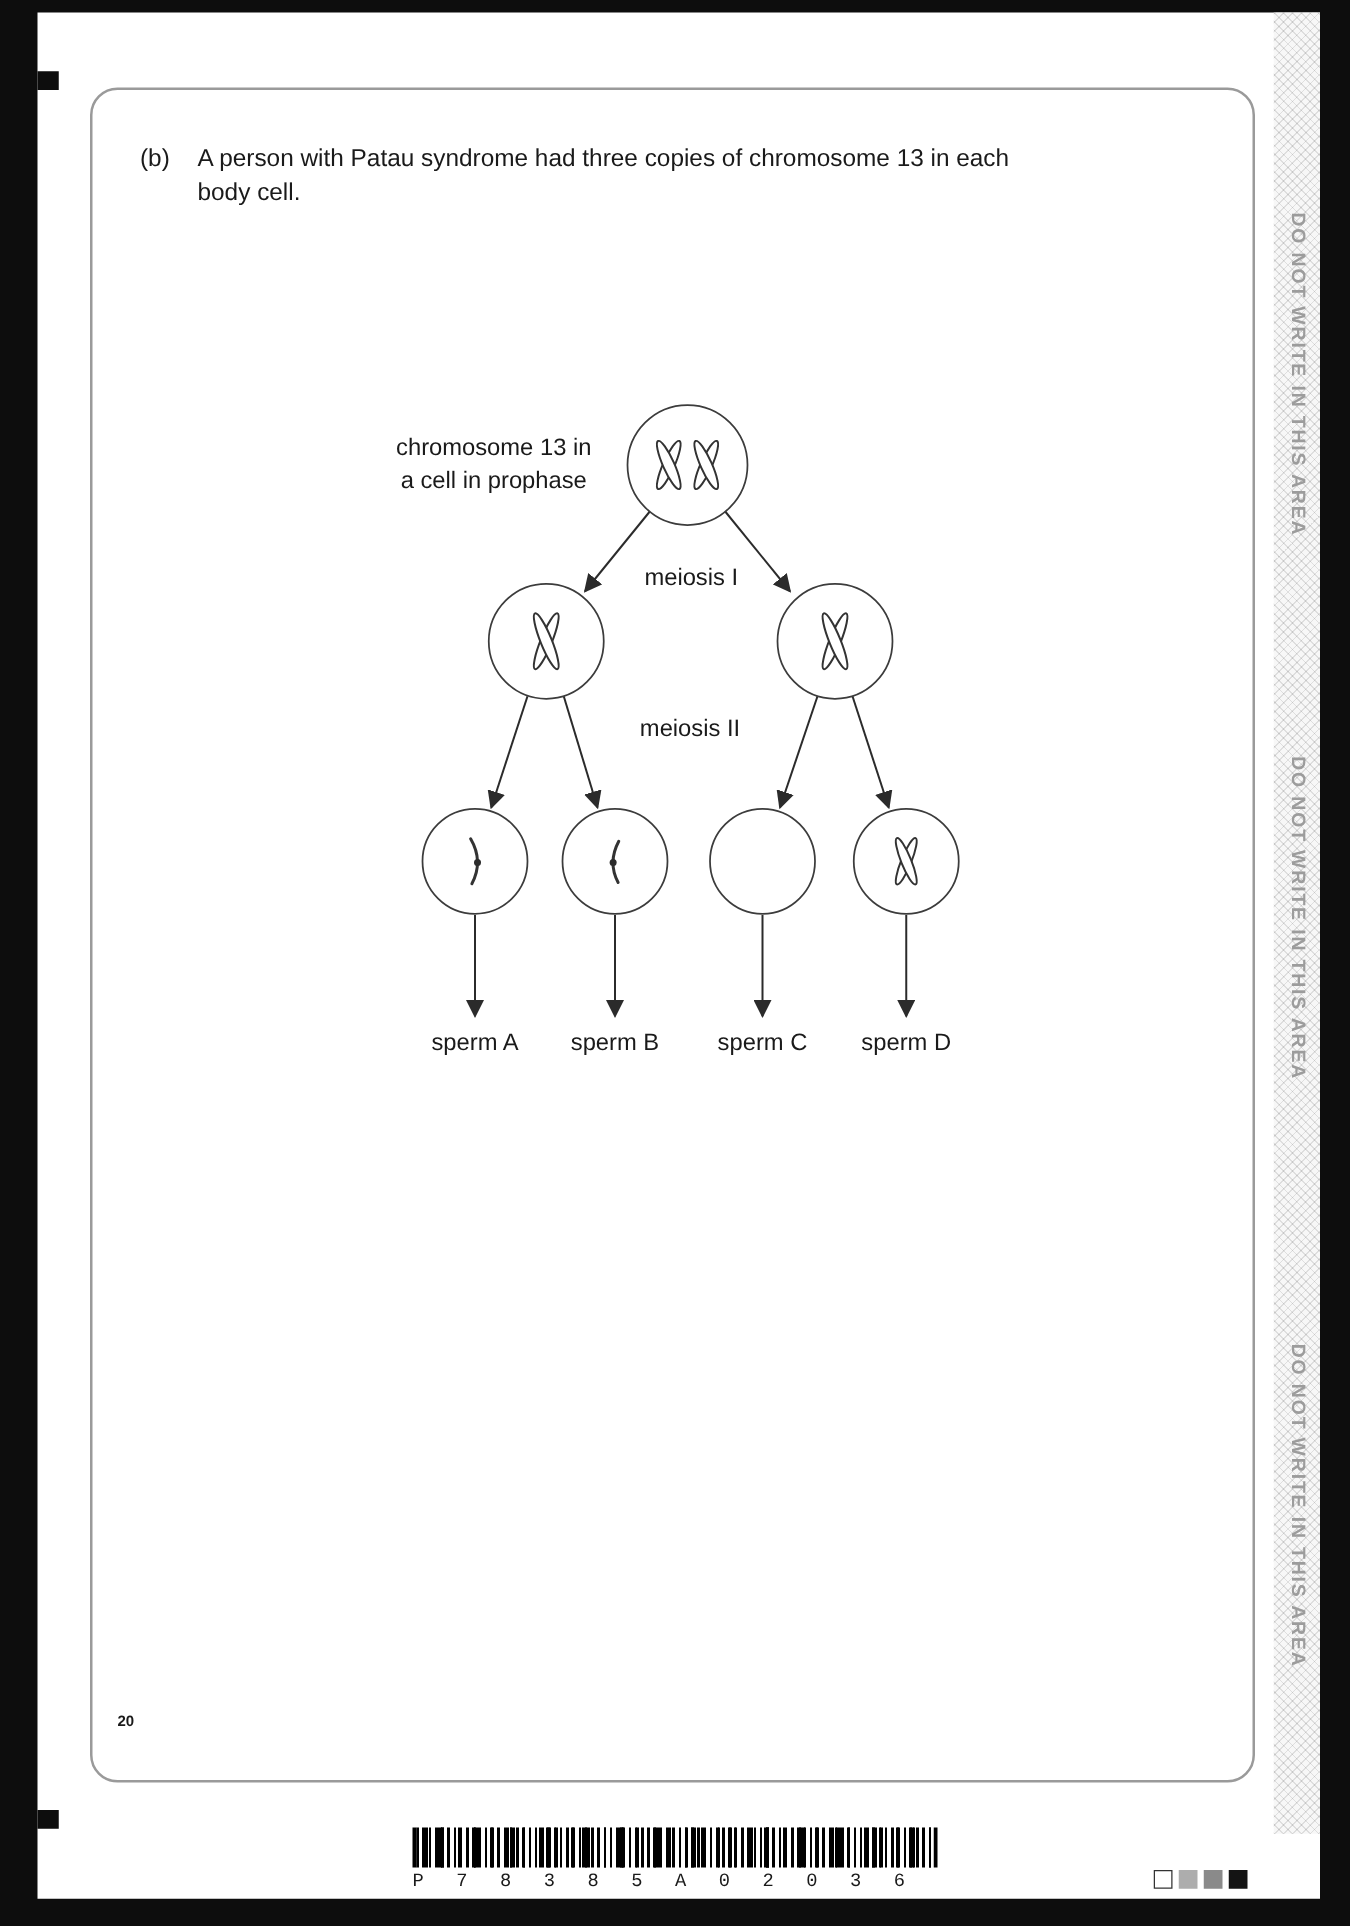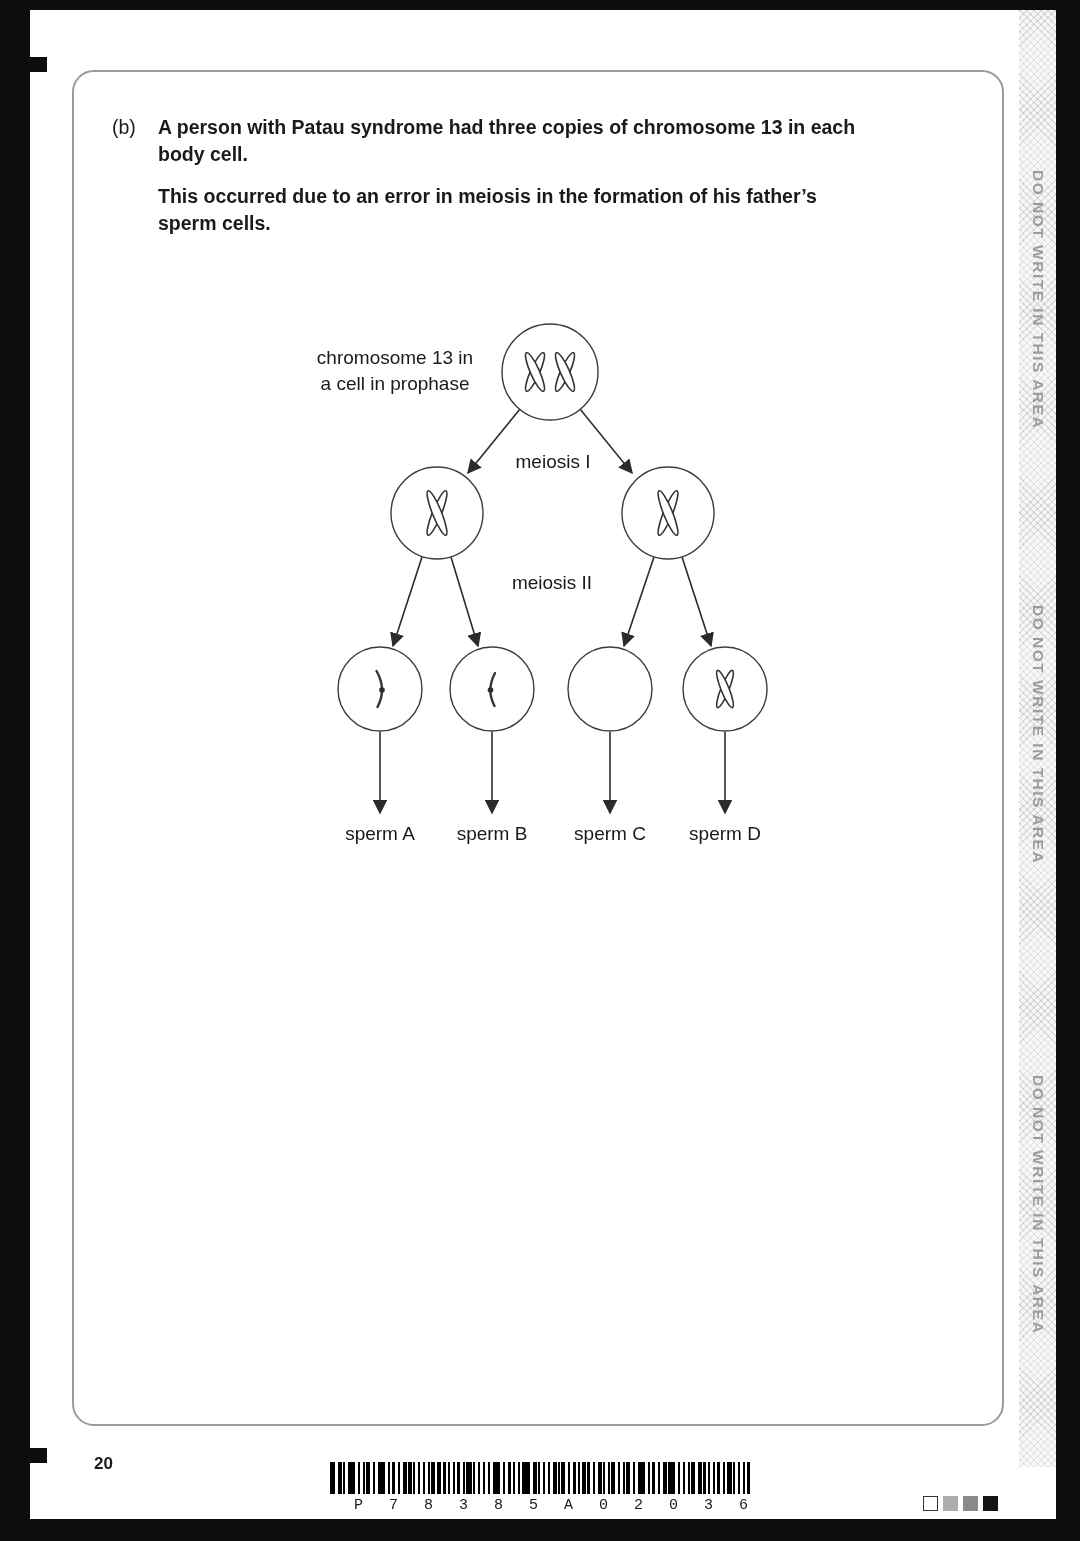--- a/index.html
+++ b/index.html
@@ -23,21 +23,21 @@
   .qbox{
     position:absolute;left:42px;top:60px;width:932px;height:1356px;
     border:2px solid #9a9a9a;border-radius:22px;
     box-sizing:border-box;
   }
   .qtext{
     display:flex;gap:14px;margin:42px 30px 0 38px;
     font-size:19.5px;line-height:27px;
   }
   .part-label{flex:0 0 32px;}
-  .para{white-space:pre-line;margin:0 0 15px 0;font-weight:bold;}
+  .para{white-space:pre-line;margin:0 0 15px 0;}
 
   
   .diagram{position:absolute;left:250px;top:300px;}
   .cell{fill:#ffffff;stroke:#3c3c3c;stroke-width:1.4;}
   .arr{stroke:#2b2b2b;stroke-width:1.6;marker-end:url(#ah);}
   .chr{fill:#ffffff;stroke:#333333;stroke-width:1.6;}
   .chromatid{fill:none;stroke:#333333;stroke-width:2.4;stroke-linecap:round;}
   .centromere{fill:#2b2b2b;}
   .diagram text{
     font-family:"Liberation Sans",sans-serif;
@@ -54,25 +54,25 @@
   }
   .dnw{
     position:absolute;left:50%;transform:translateX(-50%);
     writing-mode:vertical-rl;text-orientation:mixed;
     font-weight:700;font-size:15.5px;letter-spacing:1.5px;
     color:#9c9c9c;white-space:nowrap;
   }
 
   
   .page-number{
-    position:absolute;left:64px;top:1444px;
-    font-weight:700;font-size:17px;
+    position:absolute;left:64px;top:1360px;
+    font-weight:700;font-size:12px;
   }
   .barcode-wrap{
-    position:absolute;left:300px;top:1452px;width:420px;text-align:right;
+    position:absolute;left:300px;top:1452px;width:420px;text-align:left;
   }
   .barcode-bars{
     height:32px;width:100%;
     background-color:#ffffff;
     border-left:3px solid #000;border-right:3px solid #000;
     box-sizing:border-box;
     background-image:
       repeating-linear-gradient(90deg,#000 0 2px,transparent 2px 5px),
       repeating-linear-gradient(90deg,transparent 0 7px,#000 7px 9px,transparent 9px 13px),
       repeating-linear-gradient(90deg,transparent 0 17px,#000 17px 21px,transparent 21px 29px);
@@ -95,22 +95,20 @@
 
   <div class="reg-mark top"></div>
   <div class="reg-mark bottom"></div>
 
   <div class="qbox">
     <div class="qtext">
       <div class="part-label">(b)</div>
       <div>
         <p class="para">A person with Patau syndrome had three copies of chromosome 13 in each
 body cell.</p>
-        <p class="para">This occurred due to an error in meiosis in the formation of his father’s
-sperm cells.</p>
       </div>
     </div>
   </div>
 
   <svg class="diagram" width="540" height="560" viewBox="0 0 540 560">
     <defs>
       <marker id="ah" viewBox="0 0 10 10" refX="9" refY="5" markerWidth="9" markerHeight="9" orient="auto-start-reverse">
         <path d="M0,0 L10,5 L0,10 z" fill="#2b2b2b"></path>
       </marker>
     </defs>

